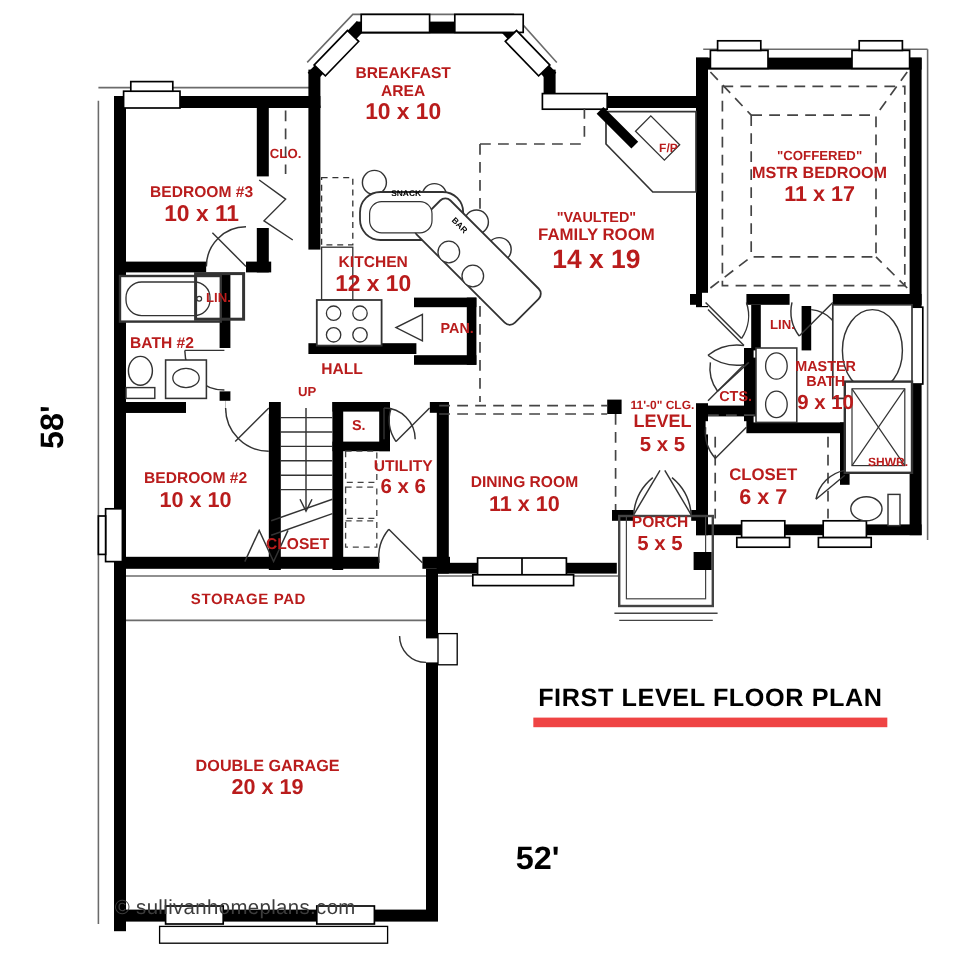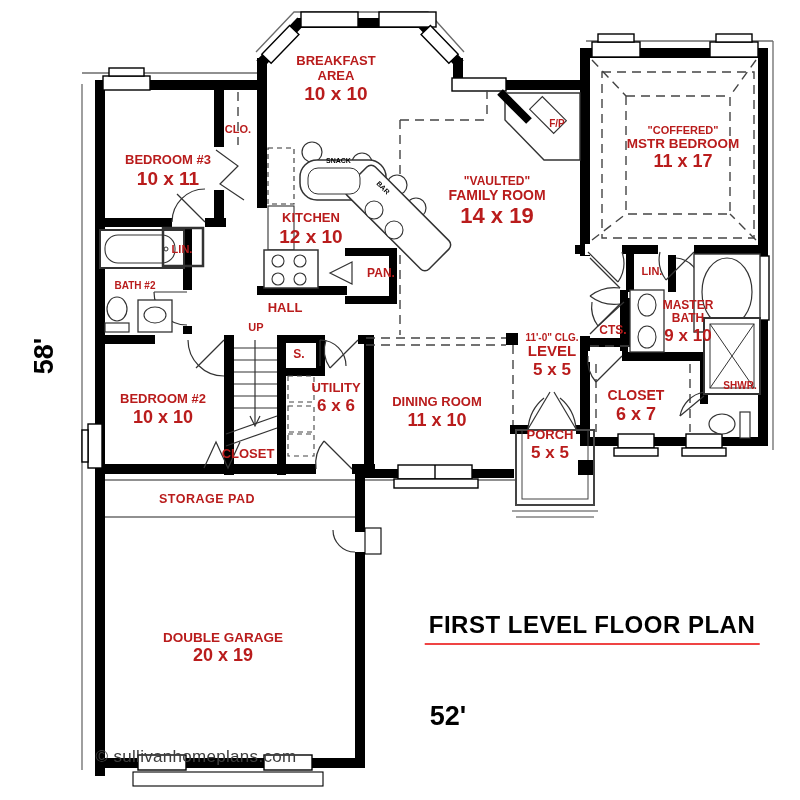--- a/index.html
+++ b/index.html
@@ -4,22 +4,22 @@
 <style>
   html,body{margin:0;padding:0;background:#fff;}
   #stage{position:relative;width:800px;height:800px;background:#ffffff;overflow:hidden;
          font-family:"Liberation Sans",sans-serif;}
   #plan-svg{position:absolute;left:0;top:0;}
   .lbl{position:absolute;transform:translate(-50%,-50%);text-align:center;color:#b91c1c;
        font-weight:bold;line-height:1.12;white-space:nowrap;z-index:5;}
   .lbl .sm{display:block;}
   .lbl .dims{display:block;}
   #title-label{position:absolute;left:592px;top:588px;transform:translate(-50%,-50%);
-       font-size:24px;font-weight:bold;letter-spacing:.5px;border-bottom:2px solid #ef4444;
-       padding:0 4px 4px 4px;white-space:nowrap;z-index:5;margin-top:40px;}
+       font-size:21px;font-weight:bold;letter-spacing:.5px;border-bottom:8px solid #ef4444;
+       padding:0 4px 4px 4px;white-space:nowrap;z-index:5;}
   #dim-width{position:absolute;left:448px;top:716px;transform:translate(-50%,-50%);
        font-size:27px;font-weight:bold;z-index:5;}
   #dim-height{position:absolute;left:44px;top:356px;transform:translate(-50%,-50%) rotate(-90deg);
        font-size:27px;font-weight:bold;z-index:5;}
   #watermark{position:absolute;left:196px;top:757px;transform:translate(-50%,-50%);
        font-size:17px;font-weight:normal;color:#3d3d3d;letter-spacing:.3px;z-index:5;}
 </style>
 </head>
 <body>
 
@@ -339,21 +339,21 @@
   <div class="lbl" style="left:683px;top:148px;font-size:11px">
     <span class="sm">"COFFERED"</span>
     <span class="sm" style="font-size:13.5px">MSTR BEDROOM</span>
     <span class="dims" style="font-size:18px">11 x 17</span>
   </div>
 
   <div class="lbl" style="left:182px;top:249px;font-size:11px">
     <span>LIN.</span>
   </div>
 
-  <div class="lbl" style="left:135px;top:286px;font-size:10px">
+  <div class="lbl" style="left:135px;top:286px;font-size:13px">
     <span>BATH #2</span>
   </div>
 
   <div class="lbl" style="left:285px;top:308px;font-size:13px">
     <span>HALL</span>
   </div>
 
   <div class="lbl" style="left:256px;top:327px;font-size:11px">
     <span>UP</span>
   </div>

